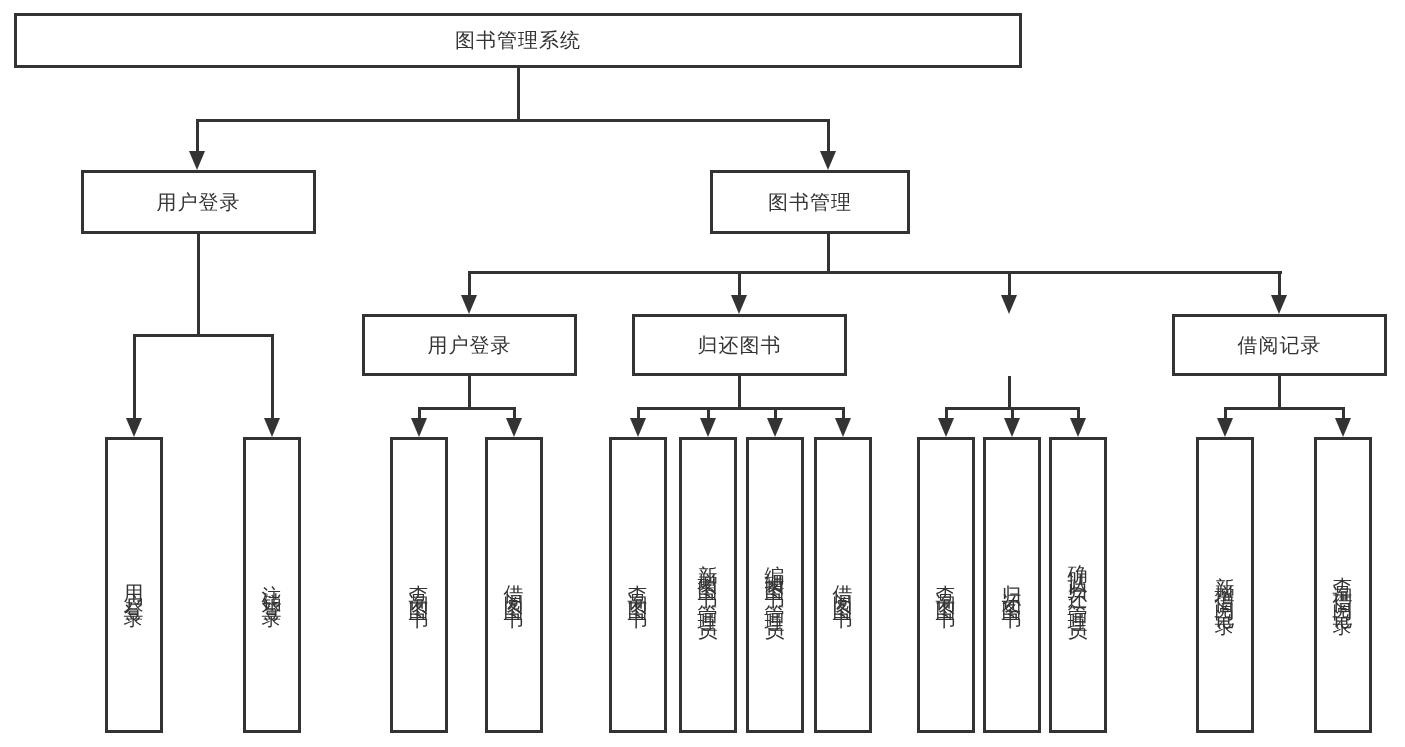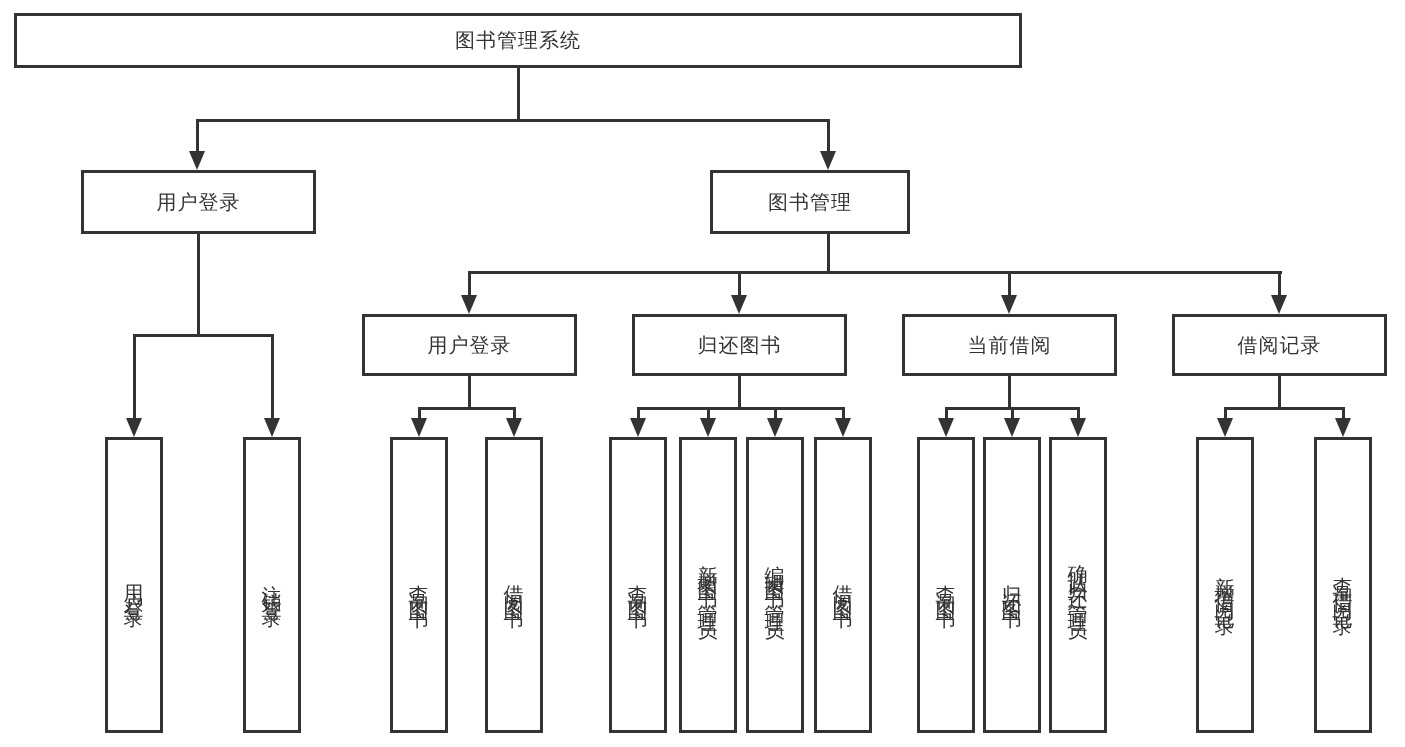--- a/index.html
+++ b/index.html
@@ -123,23 +123,20 @@
   <div class="box h-box" style="left:710px;top:170px;width:200px;height:64px">
     <span>图书管理</span>
   </div>
 
   <div class="box h-box" style="left:362px;top:314px;width:215px;height:62px">
     <span>用户登录</span>
   </div>
   <div class="box h-box" style="left:632px;top:314px;width:215px;height:62px">
     <span>归还图书</span>
   </div>
-  <div class="box h-box" style="left:902px;top:314px;width:215px;height:62px">
-    <span>当前借阅</span>
-  </div>
   <div class="box h-box" style="left:1172px;top:314px;width:215px;height:62px">
     <span>借阅记录</span>
   </div>
 
   <div class="box v-box" style="left:105px;top:437px;width:58px;height:296px">
     <span>用户登录</span>
   </div>
   <div class="box v-box" style="left:243px;top:437px;width:58px;height:296px">
     <span>注销登录</span>
   </div>

